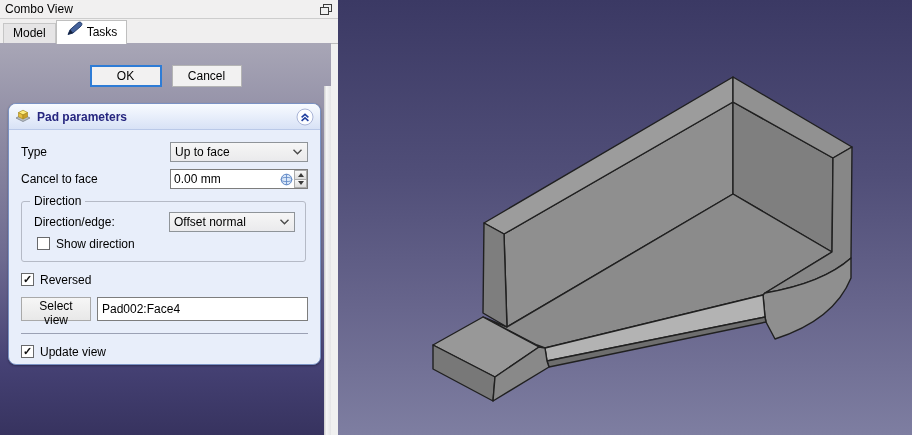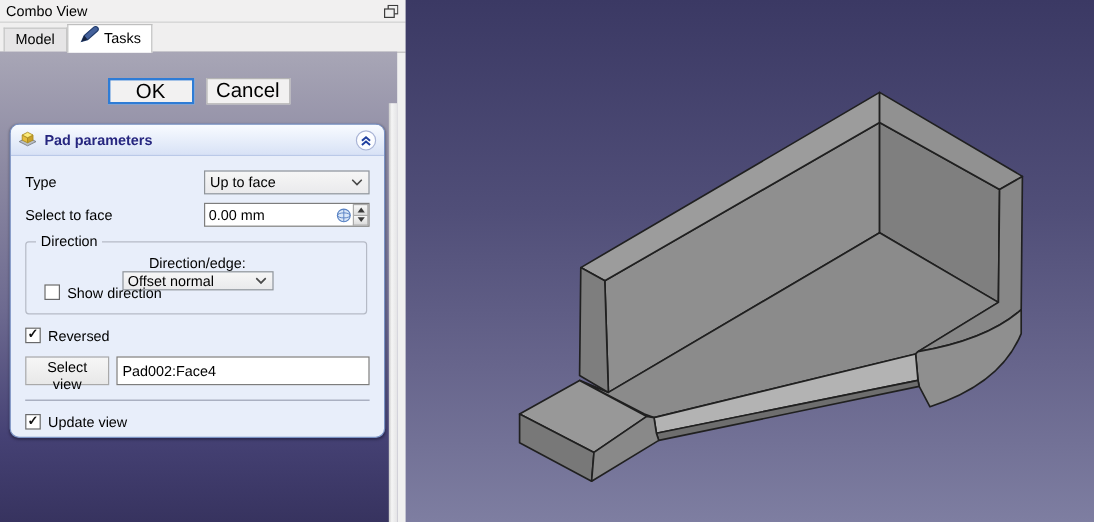--- a/index.html
+++ b/index.html
@@ -14,21 +14,21 @@
   .tab{display:flex;align-items:center;gap:4px;padding:0 9px;box-sizing:border-box;}
   .tab-inactive{height:20px;margin-left:3px;background:#e6e5e6;border:1px solid #c6c6c6;border-bottom:none;line-height:19px;}
   .tab-active{height:24px;margin-bottom:-1px;background:#ffffff;border:1px solid #bfbfbf;border-bottom:none;line-height:23px;z-index:2;}
 
   .task-area{position:absolute;left:0;right:7px;top:43px;bottom:0;
     background:linear-gradient(180deg,#a8a6b6 0%,#8c89a2 25%,#6d6a90 55%,#454174 82%,#37335f 100%);}
   .splitter{position:absolute;right:0;top:43px;bottom:0;width:7px;
     background:linear-gradient(90deg,#c9c9c9 0,#f5f5f5 35%,#e4e4e6 100%);}
 
   .btn-row{padding-top:22px;display:flex;justify-content:center;gap:10px;}
-  .btn{height:22px;background:#f2f1f1;font-family:inherit;font-size:17px;padding:0;}
+  .btn{height:22px;background:#f2f1f1;font-family:inherit;font-size:12px;padding:0;}
   .btn-ok{width:72px;border:2px solid #2e7cd6;}
   .btn-cancel{width:70px;border:1px solid #b4b4b4;}
 
   .pad-panel{margin:16px auto 0 8px;width:313px;height:262px;box-sizing:border-box;background:#e8eefa;
     border:1px solid #7a92c4;border-radius:8px;overflow:hidden;box-shadow:0 1px 2px rgba(0,0,20,.35);}
   .pad-header{height:25px;background:linear-gradient(#f8fbff,#d8e2f6);border-bottom:1px solid #bac9e8;
     display:flex;align-items:center;padding:0 6px;}
   .pad-title{flex:1;margin-left:6px;font-weight:bold;color:#26267f;}
   .collapse-btn{width:18px;height:18px;padding:0;border:none;background:transparent;cursor:default;}
 
@@ -134,21 +134,21 @@
             <span class="lbl">Type</span>
             <div class="combo">
               <span class="val">Up to face</span>
               <svg width="9" height="6" viewBox="0 0 9 6">
                 <polyline points="0.5,0.8 4.5,4.8 8.5,0.8" fill="none" stroke="#4a4a4a" stroke-width="1.4"></polyline>
               </svg>
             </div>
           </div>
 
           <div class="frow">
-            <span class="lbl">Select to face</span>
+            <span class="lbl">Cancel to face</span>
             <div class="spinbox">
               <span class="val">0.00 mm</span>
               <span class="exp">
                 <svg width="13" height="13" viewBox="0 0 13 13">
                   <circle cx="6.5" cy="6.5" r="5.3" fill="#d9e7f8" stroke="#5b84c4" stroke-width="1"></circle>
                   <ellipse cx="6.5" cy="6.5" rx="5.3" ry="2.1" fill="none" stroke="#5b84c4" stroke-width="0.8"></ellipse>
                   <path d="M6.5 1.2 L6.5 11.8" fill="none" stroke="#5b84c4" stroke-width="0.8"></path>
                 </svg>
               </span>
               <span class="spincol">
@@ -157,21 +157,21 @@
                   </button>
                 <button class="spinbtn">
                     <span class="tri-dn"></span>
                   </button>
               </span>
             </div>
           </div>
 
           <div class="group">
             <span class="group-title">Direction</span>
-            <div class="frow" style="margin-bottom:4px;flex-direction:column;">
+            <div class="frow" style="margin-bottom:4px;">
               <span class="lbl">Direction/edge:</span>
               <div class="combo">
                 <span class="val">Offset normal</span>
                 <svg width="9" height="6" viewBox="0 0 9 6">
                   <polyline points="0.5,0.8 4.5,4.8 8.5,0.8" fill="none" stroke="#4a4a4a" stroke-width="1.4"></polyline>
                 </svg>
               </div>
             </div>
             <div class="cbrow indent">
               <span class="cb"></span>

